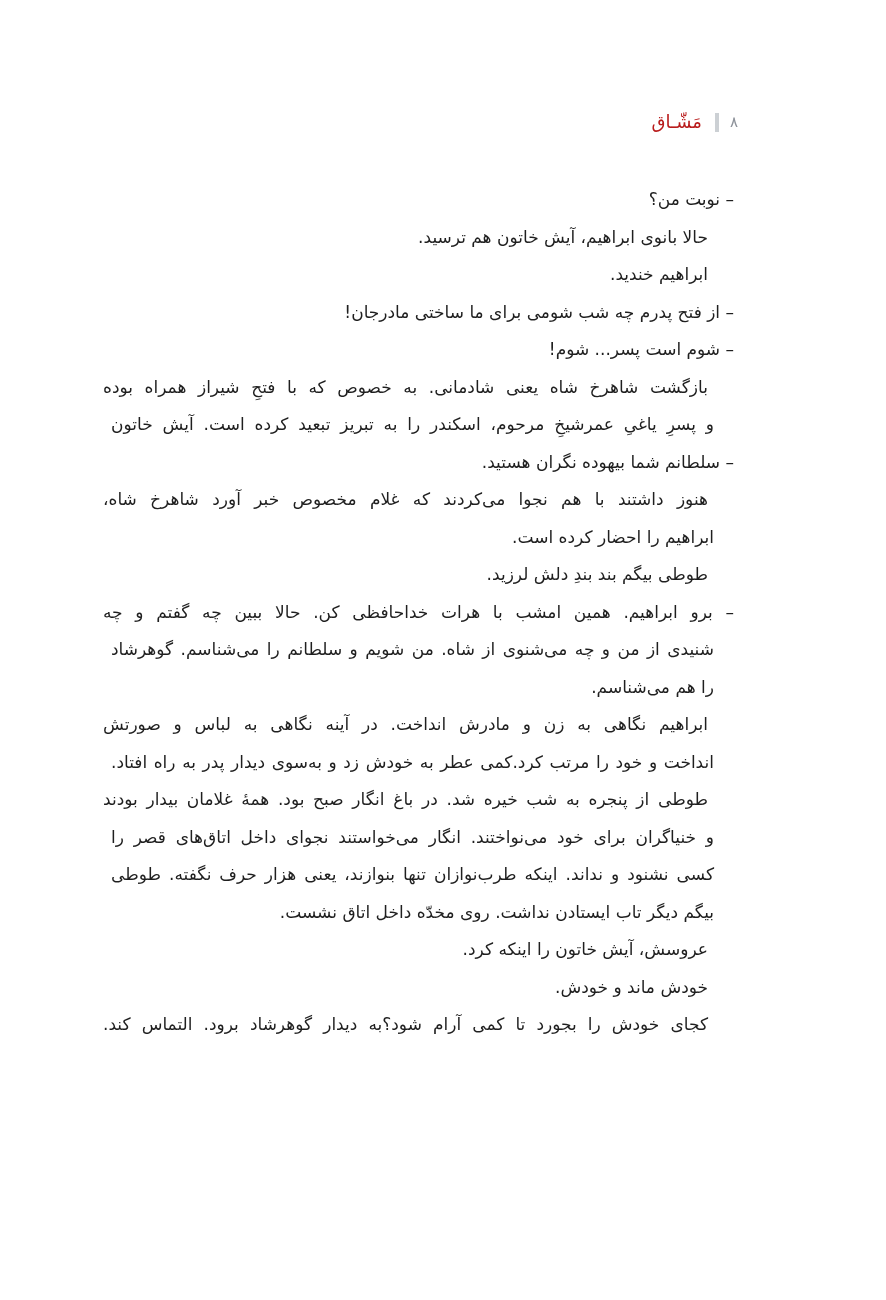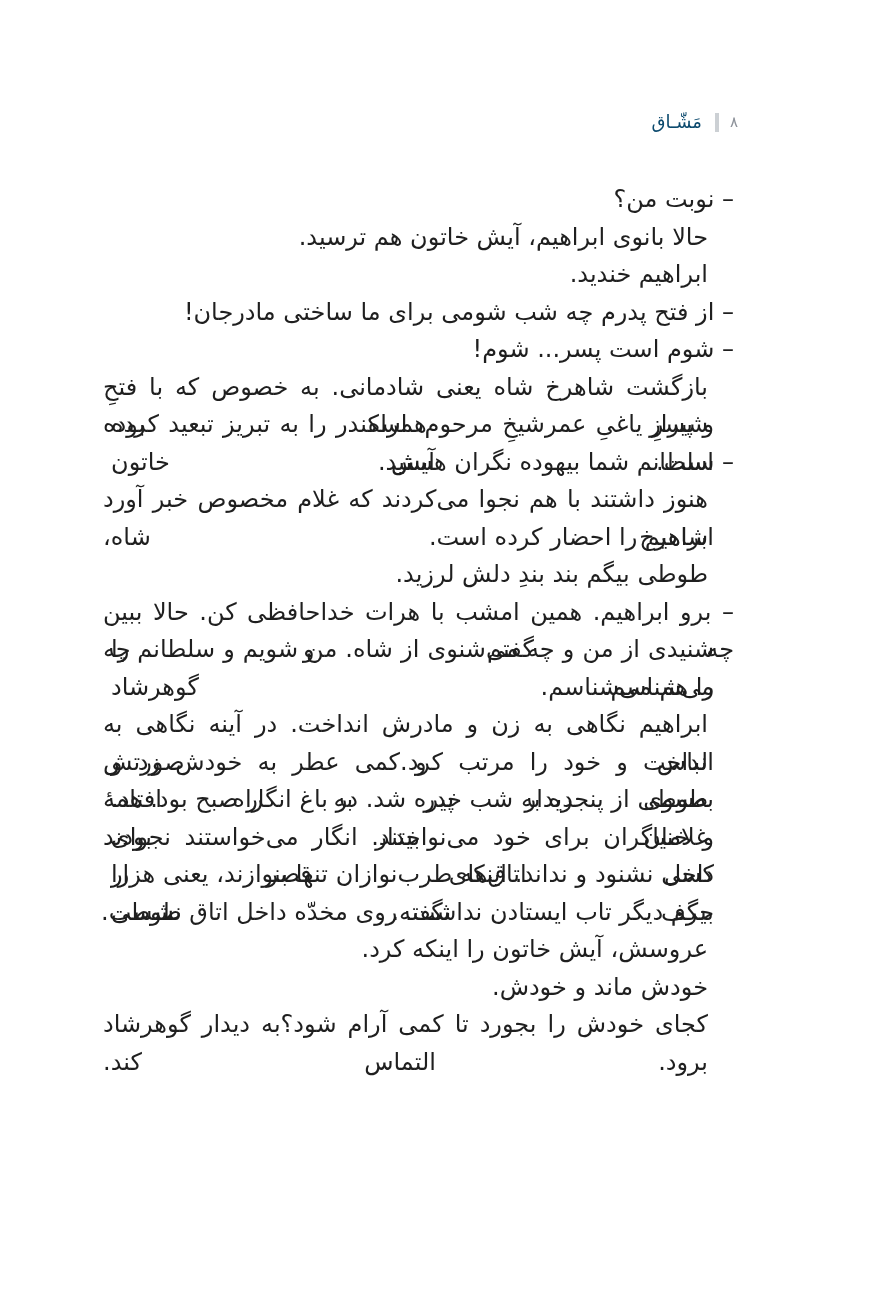--- a/index.html
+++ b/index.html
@@ -32,31 +32,31 @@
   .header-bar {
     display: inline-block;
     width: 4px;
     height: 19px;
     background: #ccd0d4;
     margin: 0 11px 0 13px;
   }
   .book-title {
     font-size: 18px;
     line-height: 24px;
-    color: #0c4a6e;
+    color: #b91c1c;
   }
   
   .text-block {
     position: absolute;
     top: 181px;
     right: 152px;
     left: 103px;
     direction: rtl;
     color: #1f1f1f;
-    font-size: 24px;
+    font-size: 17px;
     line-height: 37.5px;
   }
   .line {
     height: 37.5px;
     white-space: nowrap;
     text-align: right;
   }
   
   .line.dash { padding-right: 0; }
   

